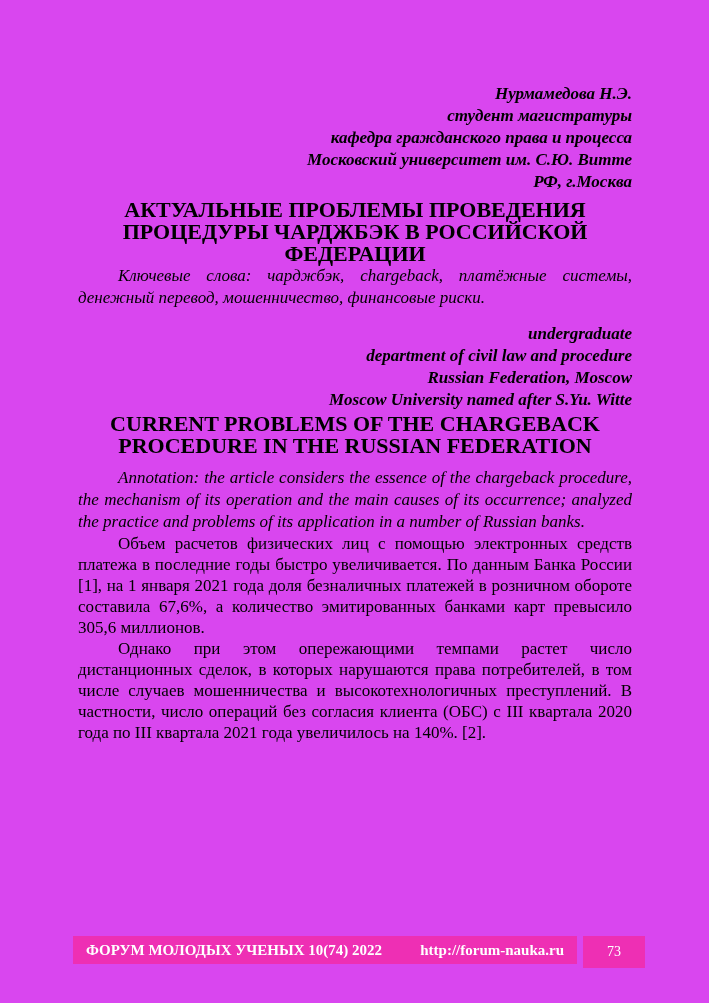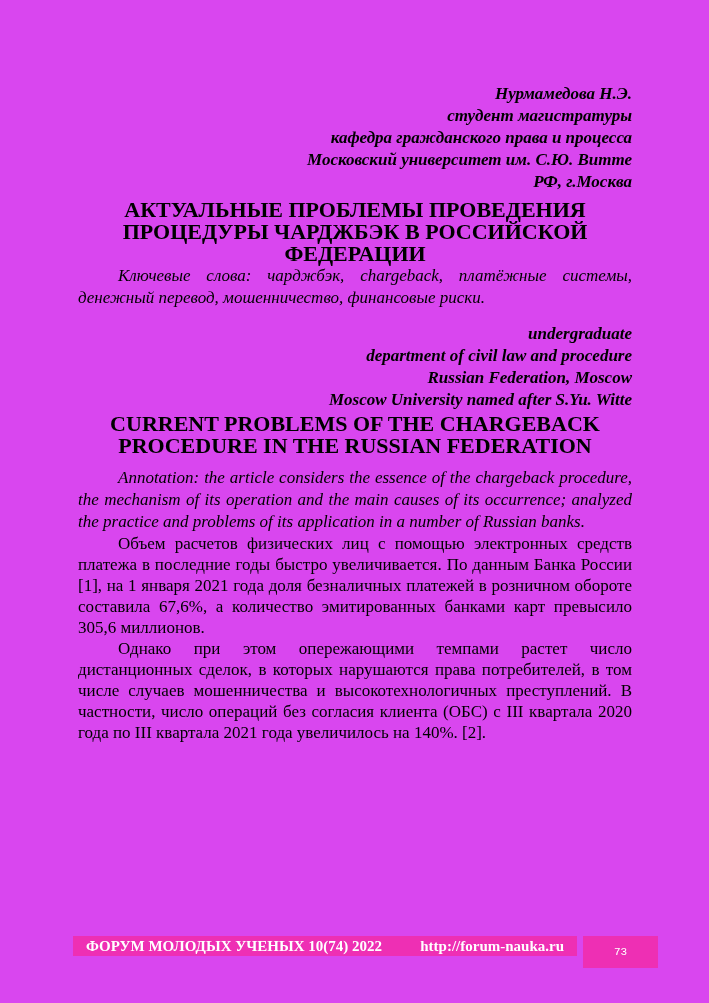--- a/index.html
+++ b/index.html
@@ -48,44 +48,43 @@
   .mt4  { margin-top: 4px; }
   .mt6  { margin-top: 6px; }
   .mt10 { margin-top: 10px; }
   .mt12 { margin-top: 12px; }
   .mt14 { margin-top: 14px; }
   .footer-bar {
     position: absolute;
     left: 73px;
     top: 936px;
     width: 504px;
-    height: 20px;
+    height: 28px;
     box-sizing: border-box;
     padding: 0 13px;
     display: flex;
     align-items: center;
     justify-content: space-between;
     font-weight: bold;
     font-size: 15px;
     background: #ee2fb4;
     color: #ffffff;
   }
   .page-number-box {
     position: absolute;
     left: 583px;
     top: 936px;
-    width: 75px;
+    width: 62px;
     height: 32px;
     display: flex;
     align-items: center;
     justify-content: center;
-    font-size: 11px;
+    font-size: 14px;
     background: #ee2fb4;
     color: #ffffff;
-    font-family: Liberation Mono, monospace;
   }
 </style>
 </head>
 <body>
 
 <div class="page">
   <div class="content">
 
     <div class="author-block">
       <div class="author-line">Нурмамедова Н.Э.</div>

